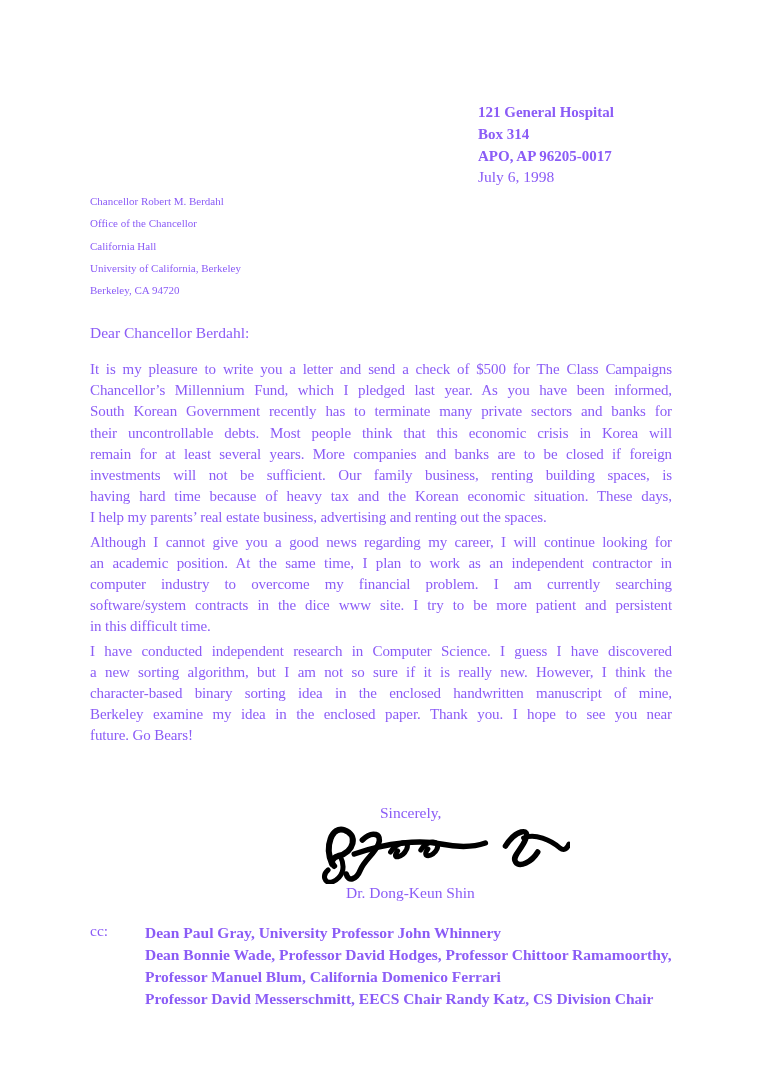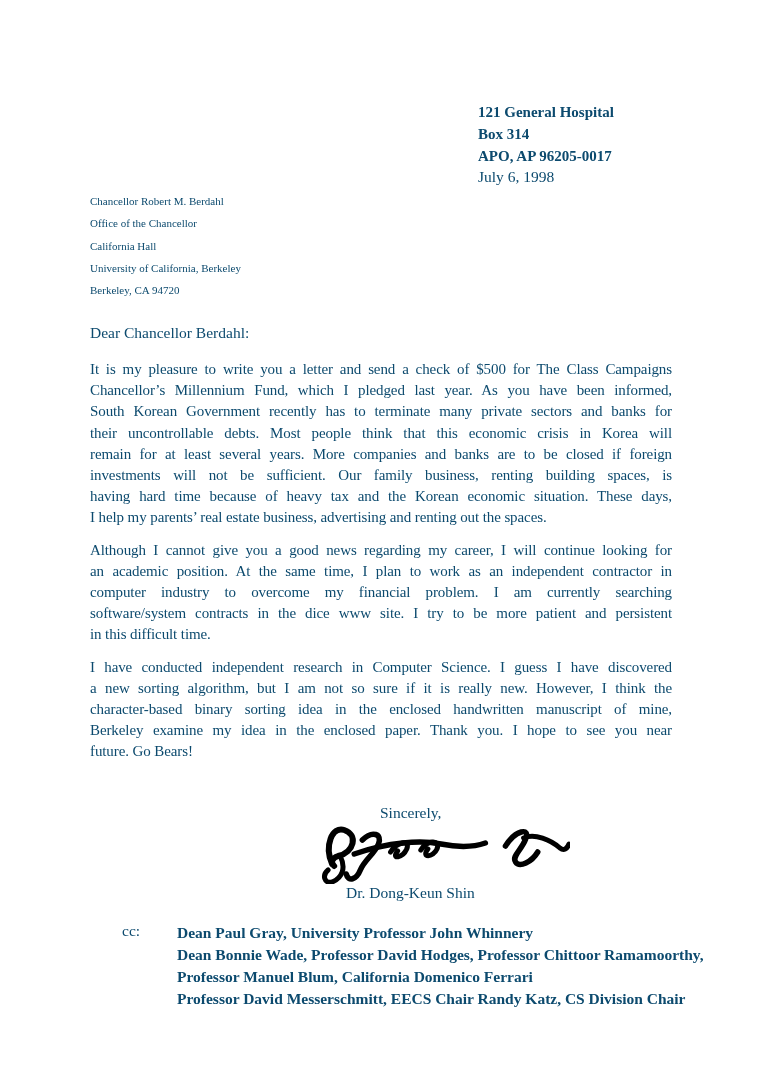--- a/index.html
+++ b/index.html
@@ -5,21 +5,21 @@
   html, body {
     margin: 0;
     padding: 0;
     background: #ffffff;
   }
   .page {
     position: relative;
     width: 760px;
     height: 1089px;
     background: #ffffff;
-    color: #0c4a6e;
+    color: #8b5cf6;
     font-family: "Liberation Serif", serif;
     overflow: hidden;
   }
   .sender {
     position: absolute;
     left: 478px;
     top: 101px;
     font-weight: bold;
     font-size: 15px;
     line-height: 22px;
@@ -49,21 +49,21 @@
   }
   .letter-body {
     position: absolute;
     left: 90px;
     top: 359px;
     width: 582px;
     font-size: 15px;
     letter-spacing: -0.1px;
   }
   .para { margin: 0; }
-  .para + .para { margin-top: 11px; }
+  .para + .para { margin-top: 3px; }
   .jline {
     line-height: 21.2px;
     white-space: nowrap;
     text-align: justify;
     text-align-last: justify;
   }
   .jline.last {
     text-align-last: left;
   }
   .addr-line { white-space: nowrap; }
@@ -95,21 +95,21 @@
     white-space: nowrap;
   }
   .cc {
     position: absolute;
     left: 90px;
     top: 922px;
     font-size: 15.5px;
     display: flex;
     align-items: flex-start;
   }
-  .cc-label { width: 55px; margin-left: 32px; }
+  .cc-label { width: 55px; }
   .cc-line {
     line-height: 22px;
     white-space: nowrap;
     font-weight: bold;
   }
 </style>
 </head>
 <body>
 
 <div class="page">

